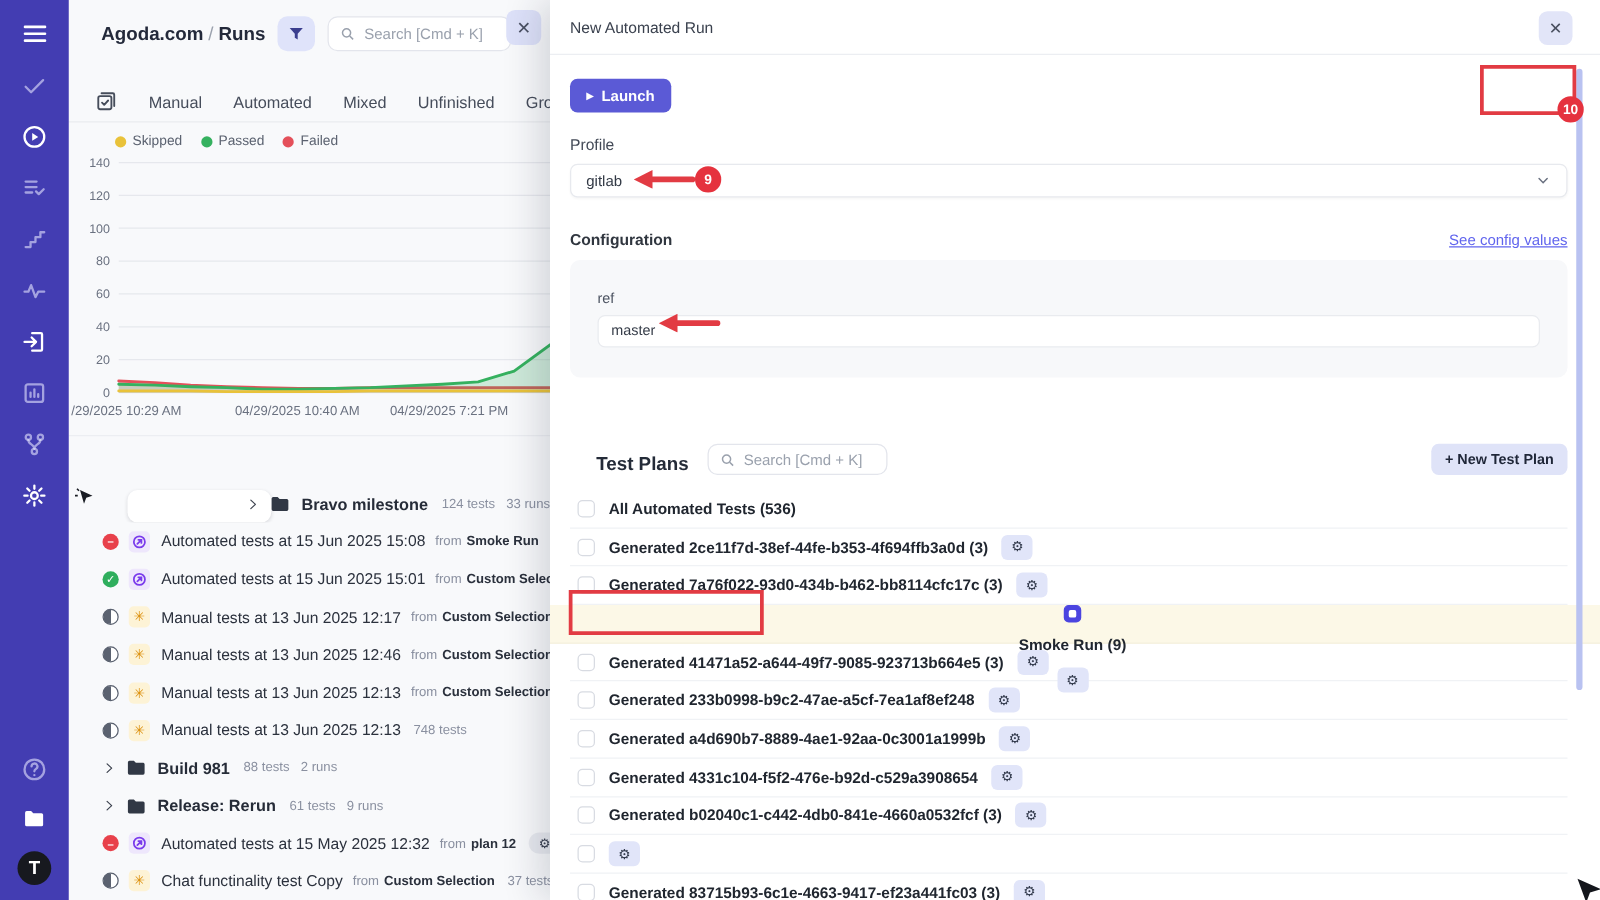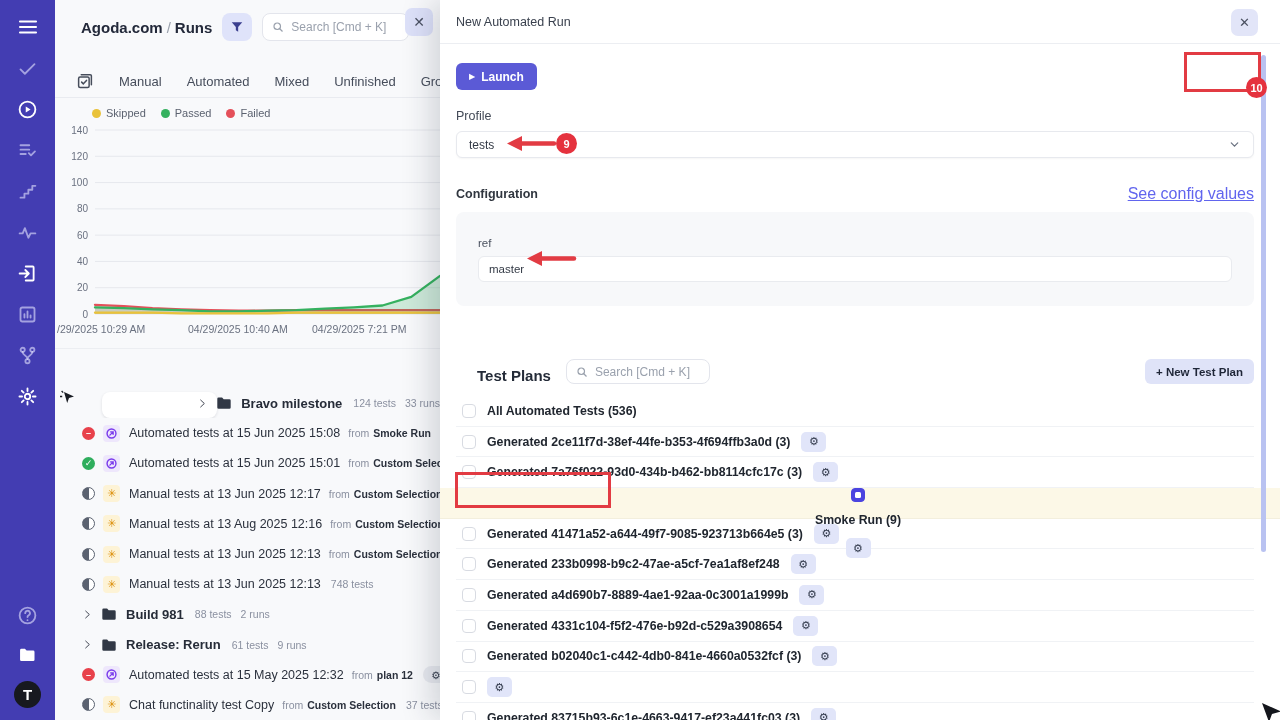--- a/index.html
+++ b/index.html
@@ -91,21 +91,21 @@
                 font-size:12px; font-weight:600; display:flex; align-items:center; gap:6px; cursor:pointer;
                 font-family:inherit; margin-top:6px; margin-right:8px; }
   .launch-btn .play { font-size:8px; }
   .sec-label { margin-top:19px; font-size:12.5px; color:#434a57; }
   .select { margin-top:8px; height:27px; border:1px solid #e7e9ee; border-radius:6px; background:#fff;
             display:flex; align-items:center; justify-content:space-between; padding:0 12px; font-size:12px;
             color:#333a46; cursor:pointer; box-shadow:0 1px 2px rgba(10,14,30,.04); }
   .select svg { width:13px; height:13px; stroke:#6a7180; }
   .config-row { margin-top:27px; display:flex; justify-content:space-between; align-items:center; }
   .config-label { font-size:12.5px; font-weight:600; color:#30363f; }
-  .config-link { font-size:16px; color:#6165ee; text-decoration:underline; cursor:pointer;text-align:center; }
+  .config-link { font-size:12px; color:#6165ee; text-decoration:underline; cursor:pointer;text-align:center; }
   .config-box { margin-top:9px; background:#f7f8fa; border-radius:8px; padding:25px 22px 24px; }
   .field-label { font-size:11.5px; color:#4b5260; }
   .field-input { margin-top:7px; width:100%; height:26px; border:1px solid #e9ebef; border-radius:6px;
                  padding:0 10px; font-size:11.5px; color:#333a46; font-family:inherit; outline:none; background:#fff; }
   .plans-header { margin-top:53px; display:flex; align-items:flex-end;margin-left:21px; }
   .plans-title { font-size:15px; font-weight:700; color:#242b38; }
   .plans-search { margin-left:15px; width:144px; height:25px; }
   .new-plan-btn { margin-left:auto; background:#dfe3f8; color:#1f2638; border:none; border-radius:6px; height:25px;
                   padding:0 11px; font-size:11.5px; font-weight:600; cursor:pointer; font-family:inherit; }
   .plans-list { margin-top:12px; }
@@ -332,21 +332,21 @@
         <div class="run-row">
           <span class="st partial"></span>
           <span class="kind manual">✳</span>
           <span class="run-title">Manual tests at 13 Jun 2025 12:17</span>
           <span class="run-from">from</span>
           <span class="run-src">Custom Selection</span>
         </div>
         <div class="run-row">
           <span class="st partial"></span>
           <span class="kind manual">✳</span>
-          <span class="run-title">Manual tests at 13 Aug 2025 12:16</span>
+          <span class="run-title">Manual tests at 13 Jun 2025 12:46</span>
           <span class="run-from">from</span>
           <span class="run-src">Custom Selection</span>
         </div>
         <div class="run-row">
           <span class="st partial"></span>
           <span class="kind manual">✳</span>
           <span class="run-title">Manual tests at 13 Jun 2025 12:13</span>
           <span class="run-from">from</span>
           <span class="run-src">Custom Selection</span>
         </div>
@@ -422,21 +422,21 @@
     <div class="d-body">
       <div class="title-row">
         <button class="launch-btn">
           <span class="play">▶</span>
           <span>Launch</span>
         </button>
       </div>
 
       <div class="sec-label">Profile</div>
       <div class="select">
-        <span>tests</span>
+        <span>gitlab</span>
         <svg viewBox="0 0 24 24" fill="none" stroke-width="2.2" stroke-linecap="round">
             <path d="M6 9l6 6 6-6"></path>
           </svg>
       </div>
 
       <div class="config-row">
         <span class="config-label">Configuration</span>
         <span class="config-link">See config values</span>
       </div>
       <div class="config-box">

